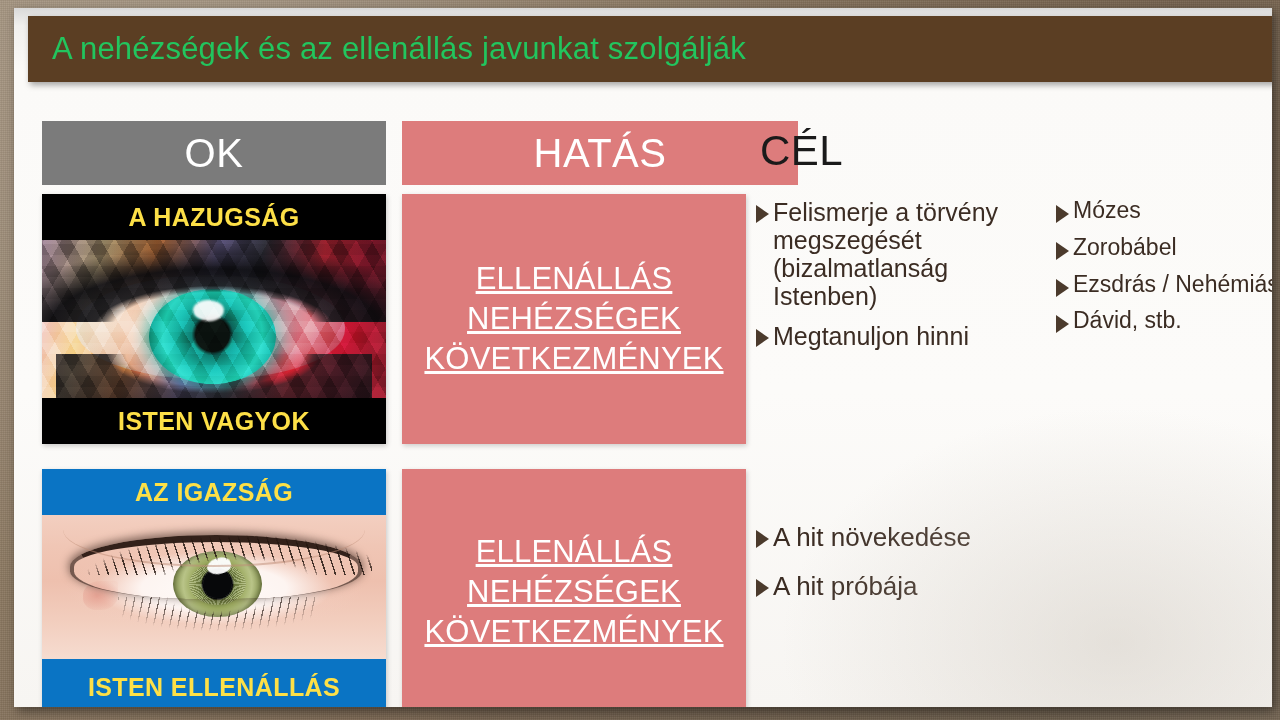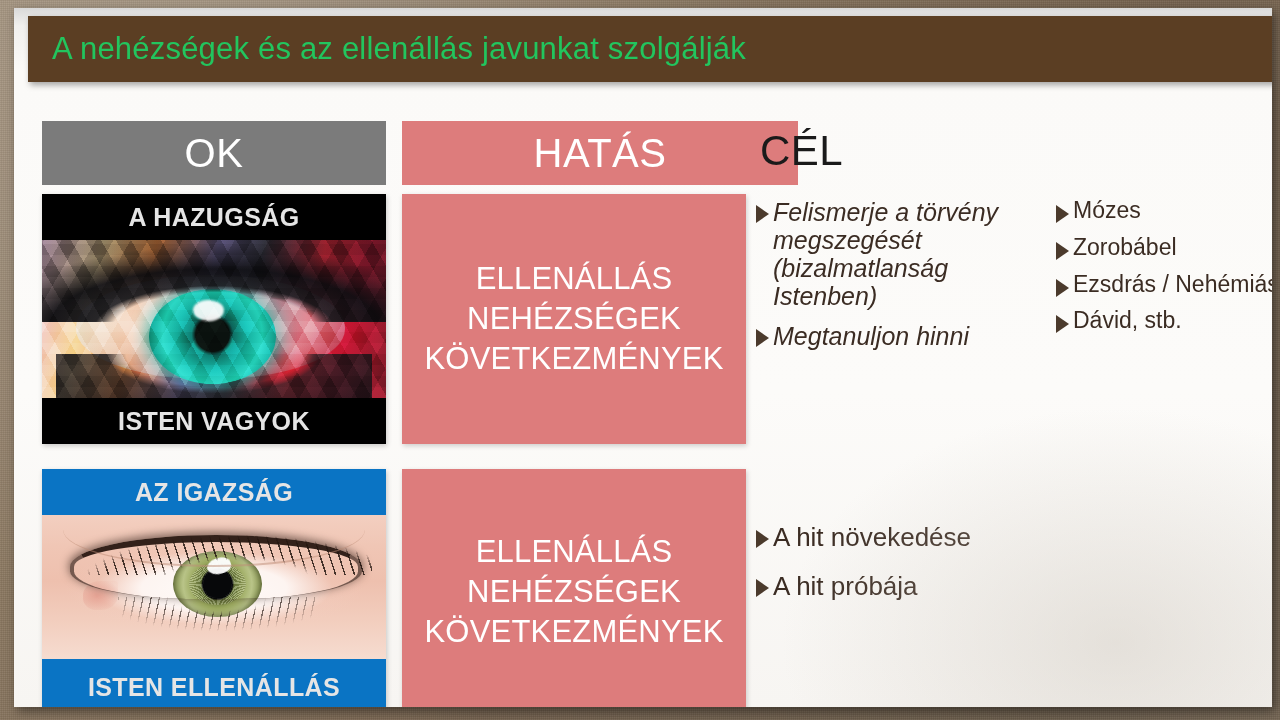--- a/index.html
+++ b/index.html
@@ -112,21 +112,21 @@
     overflow: hidden;
   }
   #card-lie   { top: 186px; height: 250px; background: #000000; }
   #card-truth { top: 461px; height: 246px; background: #0a74c4; }
 
   .card-caption {
     flex: 0 0 auto;
     display: flex;
     align-items: center;
     justify-content: center;
-    color: #e5e5e5;
+    color: #fde047;
     font-size: 25px;
     font-weight: 600;
     letter-spacing: 0.4px;
     height: 46px;
     border-radius: 9px;
   }
   #card-lie .card-caption   { background: #000000; }
   #card-truth .card-caption { background: #0a74c4; }
   #card-truth .card-caption.bottom { height: 56px; font-size: 25px; }
 
@@ -251,20 +251,21 @@
   #hatas-1 { top: 186px; height: 250px; }
   #hatas-2 { top: 461px; height: 246px; }
   .hatas-line {
     color: #ffffff;
     font-size: 31px;
     line-height: 1.28;
     font-weight: 400;
     letter-spacing: 0.2px;
     text-align: center;
     white-space: nowrap;
+    text-decoration: underline;
   }
 
   
   .cel-row {
     position: absolute;
     display: flex;
     gap: 0;
   }
   #cel-row-1 { left: 742px; top: 190px; width: 526px; }
   #cel-row-2 { left: 742px; top: 515px; width: 526px; }
@@ -288,21 +289,21 @@
     border-left: 13px solid #4b3a2c;
     margin-top: 7px;
     margin-right: 4px;
   }
   .bullet-text {
     color: #3b2c23;
     font-size: 25px;
     line-height: 1.12;
     font-weight: 400;
   }
-  #cel-sub-1a .bullet-text { font-size: 25px; font-style: italic; }
+  #cel-sub-1a .bullet-text { font-size: 25px; }
   #cel-sub-1b .bullet-text { font-size: 23px; }
   #cel-sub-2a .bullet-text { font-size: 26px; }
   #cel-sub-2a .bullet { margin-bottom: 20px; }
   #cel-sub-1b .bullet { margin-bottom: 11px; }
   #cel-sub-1a .bullet { margin-bottom: 12px; }
 </style>
 </head>
 <body>
 
 <div id="slide-root">

